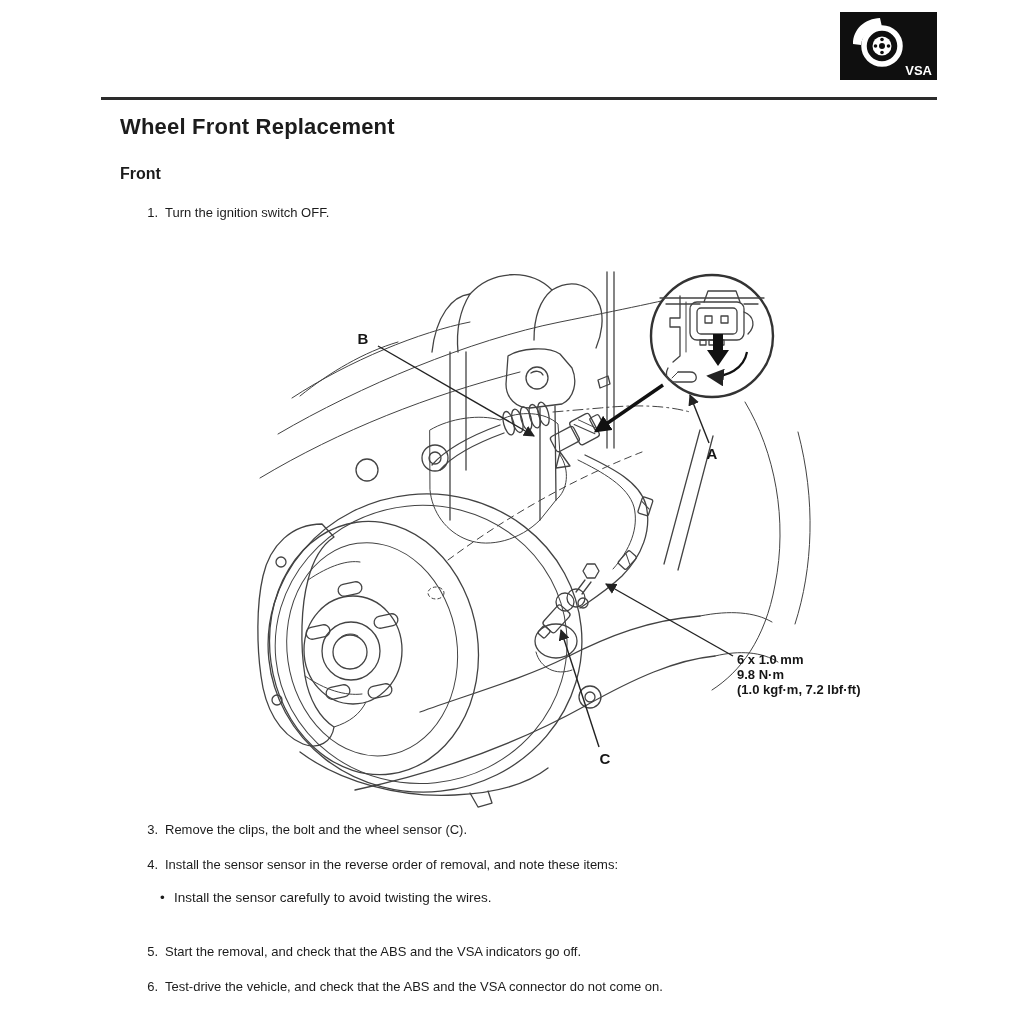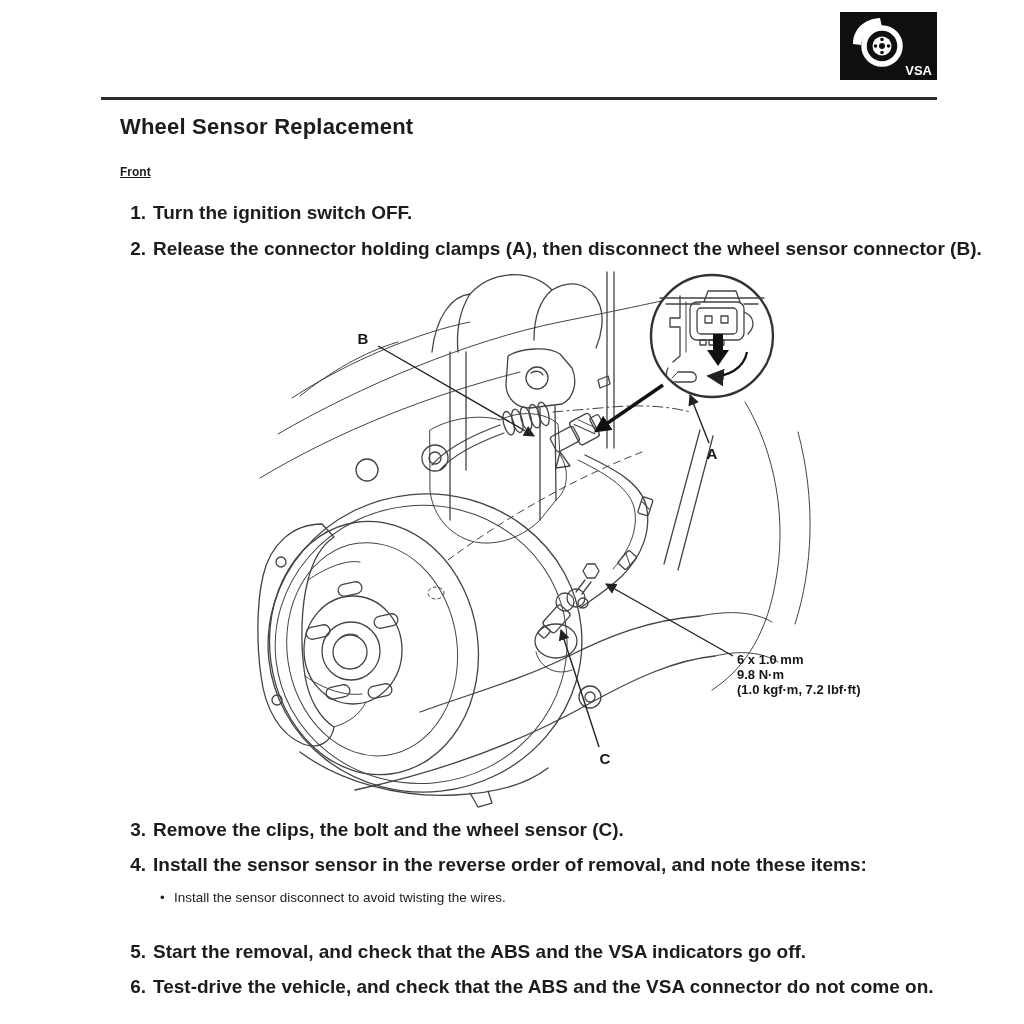--- a/index.html
+++ b/index.html
@@ -4,22 +4,22 @@
 <style>
   html,body{margin:0;padding:0;background:#e8e8e8;}
   .page{
     position:relative;width:1024px;height:1024px;background:#ffffff;
     font-family:"Liberation Sans","DejaVu Sans",sans-serif;color:#1c1c1c;
     overflow:hidden;margin:0 auto;
   }
   .rule{position:absolute;left:101px;top:97px;width:836px;height:3px;background:#2c2c2c;}
   .vsa-badge{position:absolute;left:815px;top:12px;width:97px;height:68px;margin-left:25px;}
   .title{position:absolute;left:120px;top:114px;font-size:22px;font-weight:bold;letter-spacing:0.2px;}
-  .section{position:absolute;left:120px;top:165px;font-size:12px;font-weight:bold;text-decoration:underline;}
-  .step{position:absolute;left:128px;font-size:19px;line-height:18px;white-space:nowrap;font-weight:bold;}
+  .section{position:absolute;left:120px;top:165px;font-size:16px;font-weight:bold;}
+  .step{position:absolute;left:140px;font-size:13px;line-height:18px;white-space:nowrap;}
   .step .num{display:inline-block;width:18px;text-align:right;margin-right:7px;}
   .bullet{position:absolute;left:160px;font-size:13.5px;line-height:18px;white-space:nowrap;}
   .bullet .dot{display:inline-block;width:10px;margin-right:4px;}
   .fig{position:absolute;left:0;top:0;width:1024px;height:1024px;}
   .ln{fill:none;stroke:#434343;stroke-width:1.3;stroke-linecap:round;stroke-linejoin:round;}
   .lnT{fill:none;stroke:#434343;stroke-width:1;stroke-linecap:round;}
   .lead{fill:none;stroke:#222;stroke-width:1.4;}
   .figlabel{font-family:"Liberation Sans","DejaVu Sans",sans-serif;font-size:15px;font-weight:bold;fill:#151515;}
   .torq{font-family:"Liberation Sans","DejaVu Sans",sans-serif;font-size:13px;font-weight:bold;fill:#151515;}
   .badge-txt{font-family:"Liberation Sans","DejaVu Sans",sans-serif;font-size:13px;font-weight:bold;fill:#ffffff;}
@@ -39,28 +39,25 @@
       <circle cx="42" cy="34" r="9.5" fill="#ffffff"></circle>
       <circle cx="42" cy="34" r="3" fill="#0f0f0f"></circle>
       <circle cx="42" cy="27.5" r="1.8" fill="#0f0f0f"></circle>
       <circle cx="42" cy="40.5" r="1.8" fill="#0f0f0f"></circle>
       <circle cx="35.5" cy="34" r="1.8" fill="#0f0f0f"></circle>
       <circle cx="48.5" cy="34" r="1.8" fill="#0f0f0f"></circle>
       <text class="badge-txt" x="92" y="63" text-anchor="end">VSA</text>
     </svg>
   </div>
 
-  <div class="title">Wheel Sensor Replacement</div>
+  <div class="title">Wheel Front Replacement</div>
   <div class="section">Front</div>
 
   <div class="step" style="top:204px">
     <span class="num">1.</span><span>Turn the ignition switch OFF.</span>
-  </div>
-  <div class="step" style="top:240px">
-    <span class="num">2.</span><span>Release the connector holding clamps (A), then disconnect the wheel sensor connector (B).</span>
   </div>
 
   <svg class="fig" viewBox="0 0 1024 1024">
     <defs>
       <marker id="mS" viewBox="0 0 10 10" refX="9" refY="5" markerWidth="8" markerHeight="8" orient="auto-start-reverse">
         <path d="M0,0 L10,5 L0,10 z" fill="#222"></path>
       </marker>
       <marker id="mB" viewBox="0 0 10 10" refX="8.5" refY="5" markerWidth="5" markerHeight="5" orient="auto-start-reverse">
         <path d="M0,0 L10,5 L0,10 z" fill="#111"></path>
       </marker>
@@ -214,21 +211,21 @@
     <text class="torq" x="737" y="694">(1.0 kgf·m, 7.2 lbf·ft)</text>
   </svg>
 
   <div class="step" style="top:821px">
     <span class="num">3.</span><span>Remove the clips, the bolt and the wheel sensor (C).</span>
   </div>
   <div class="step" style="top:856px">
     <span class="num">4.</span><span>Install the sensor sensor in the reverse order of removal, and note these items:</span>
   </div>
   <div class="bullet" style="top:889px">
-    <span class="dot">•</span><span>Install the sensor disconnect to avoid twisting the wires.</span>
+    <span class="dot">•</span><span>Install the sensor carefully to avoid twisting the wires.</span>
   </div>
   <div class="step" style="top:943px">
     <span class="num">5.</span><span>Start the removal, and check that the ABS and the VSA indicators go off.</span>
   </div>
   <div class="step" style="top:978px">
     <span class="num">6.</span><span>Test-drive the vehicle, and check that the ABS and the VSA connector do not come on.</span>
   </div>
 
 </div>
 

